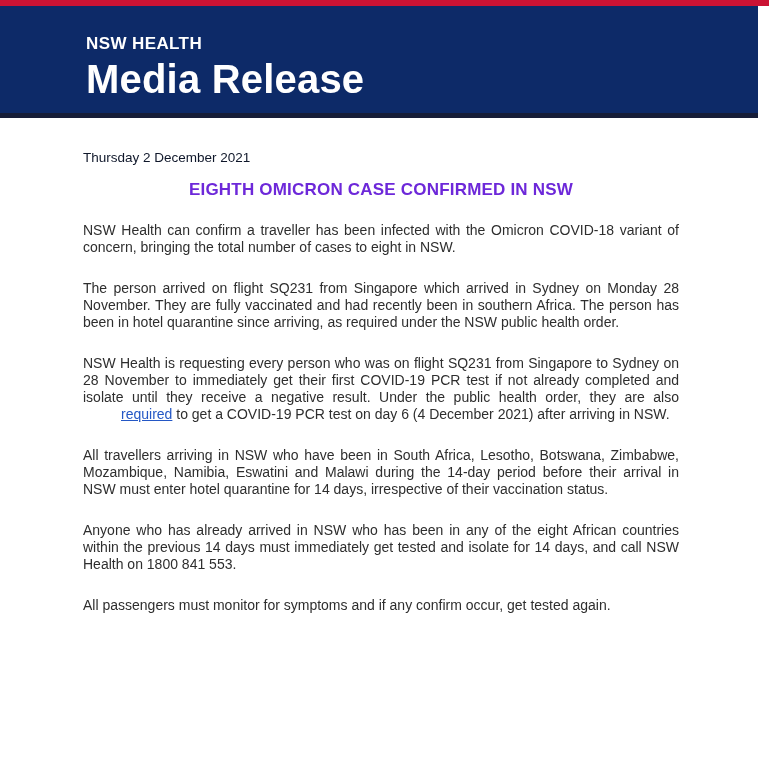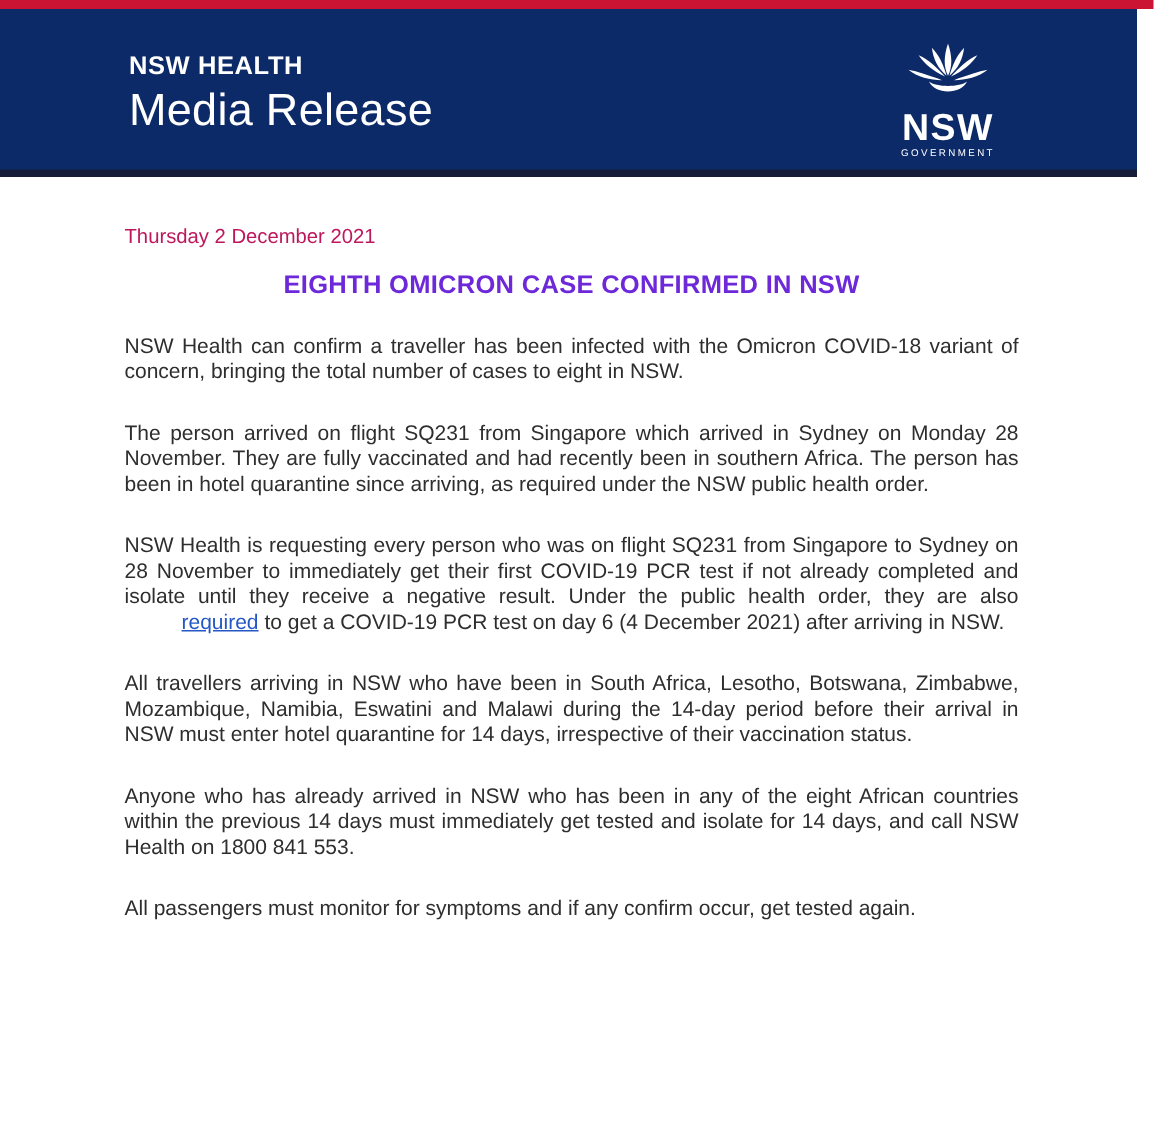--- a/index.html
+++ b/index.html
@@ -38,22 +38,22 @@
     top: 29px;
     color: #ffffff;
   }
   .agency {
     font-size: 17px;
     font-weight: bold;
     letter-spacing: 0.4px;
     line-height: 1.1;
   }
   .banner-title {
-    font-size: 30px;
-    font-weight: normal;
+    font-size: 40px;
+    font-weight: bold;
     letter-spacing: 0.2px;
     margin-top: 3px;
     line-height: 1.1;
   }
   .logo {
     position: absolute;
     left: 596px;
     top: 22px;
     width: 72px;
     text-align: center;
@@ -81,21 +81,21 @@
   .content {
     margin-left: 83px;
     width: 596px;
     padding-top: 31px;
     color: #2e2e2e;
   }
   .date {
     font-size: 13.5px;
     line-height: 17px;
     margin: 0 0 14px 0;
-    color: #be185d;
+    color: #0f172a;
   }
   .headline {
     font-size: 17px;
     font-weight: bold;
     text-align: center;
     color: #6d28d9;
     letter-spacing: 0.2px;
     margin: 0 0 22px 0;
     line-height: 20px;
   }
@@ -120,36 +120,20 @@
 
 <div class="viewport">
 
   <div class="top-strip"></div>
 
   <header class="banner">
     <div class="banner-text">
       <div class="agency">NSW HEALTH</div>
       <div class="banner-title">Media Release</div>
     </div>
-    <div class="logo">
-      <svg viewBox="0 0 120 90" xmlns="http://www.w3.org/2000/svg" aria-hidden="true">
-        <g fill="#ffffff">
-          <path d="M60 2 C54 20 54 34 60 46 C66 34 66 20 60 2 Z"></path>
-          <path d="M38 8 C40 24 46 36 58 46 C54 32 48 18 38 8 Z"></path>
-          <path d="M82 8 C80 24 74 36 62 46 C66 32 72 18 82 8 Z"></path>
-          <path d="M20 18 C28 30 40 40 56 47 C46 36 34 24 20 18 Z"></path>
-          <path d="M100 18 C92 30 80 40 64 47 C74 36 86 24 100 18 Z"></path>
-          <path d="M6 38 C18 40 34 46 52 52 C36 52 18 48 6 38 Z"></path>
-          <path d="M114 38 C102 40 86 46 68 52 C84 52 102 48 114 38 Z"></path>
-          <path d="M34 54 C44 62 76 62 86 54 C78 72 42 72 34 54 Z"></path>
-        </g>
-      </svg>
-      <div class="logo-acronym">NSW</div>
-      <div class="logo-sub">GOVERNMENT</div>
-    </div>
   </header>
 
   <main class="content">
     <div class="date">Thursday 2 December 2021</div>
     <h1 class="headline">EIGHTH OMICRON CASE CONFIRMED IN NSW</h1>
 
     <p>NSW Health can confirm a traveller has been infected with the Omicron COVID-18 variant of concern, bringing the total number of cases to eight in NSW.</p>
     <p>The person arrived on flight SQ231 from Singapore which arrived in Sydney on Monday 28 November. They are fully vaccinated and had recently been in southern Africa. The person has been in hotel quarantine since arriving, as required under the NSW public health order.</p>
     <p><span>NSW Health is requesting every person who was on flight SQ231 from Singapore to Sydney on 28 November to immediately get their first COVID-19 PCR test if not already completed and isolate until they receive a negative result. Under the public health order, they are also </span><a class="inline-link">required</a><span> to get a COVID-19 PCR test on day 6 (4 December 2021) after arriving in NSW.</span></p>
     <p>All travellers arriving in NSW who have been in South Africa, Lesotho, Botswana, Zimbabwe, Mozambique, Namibia, Eswatini and Malawi during the 14-day period before their arrival in NSW must enter hotel quarantine for 14 days, irrespective of their vaccination status.</p>

